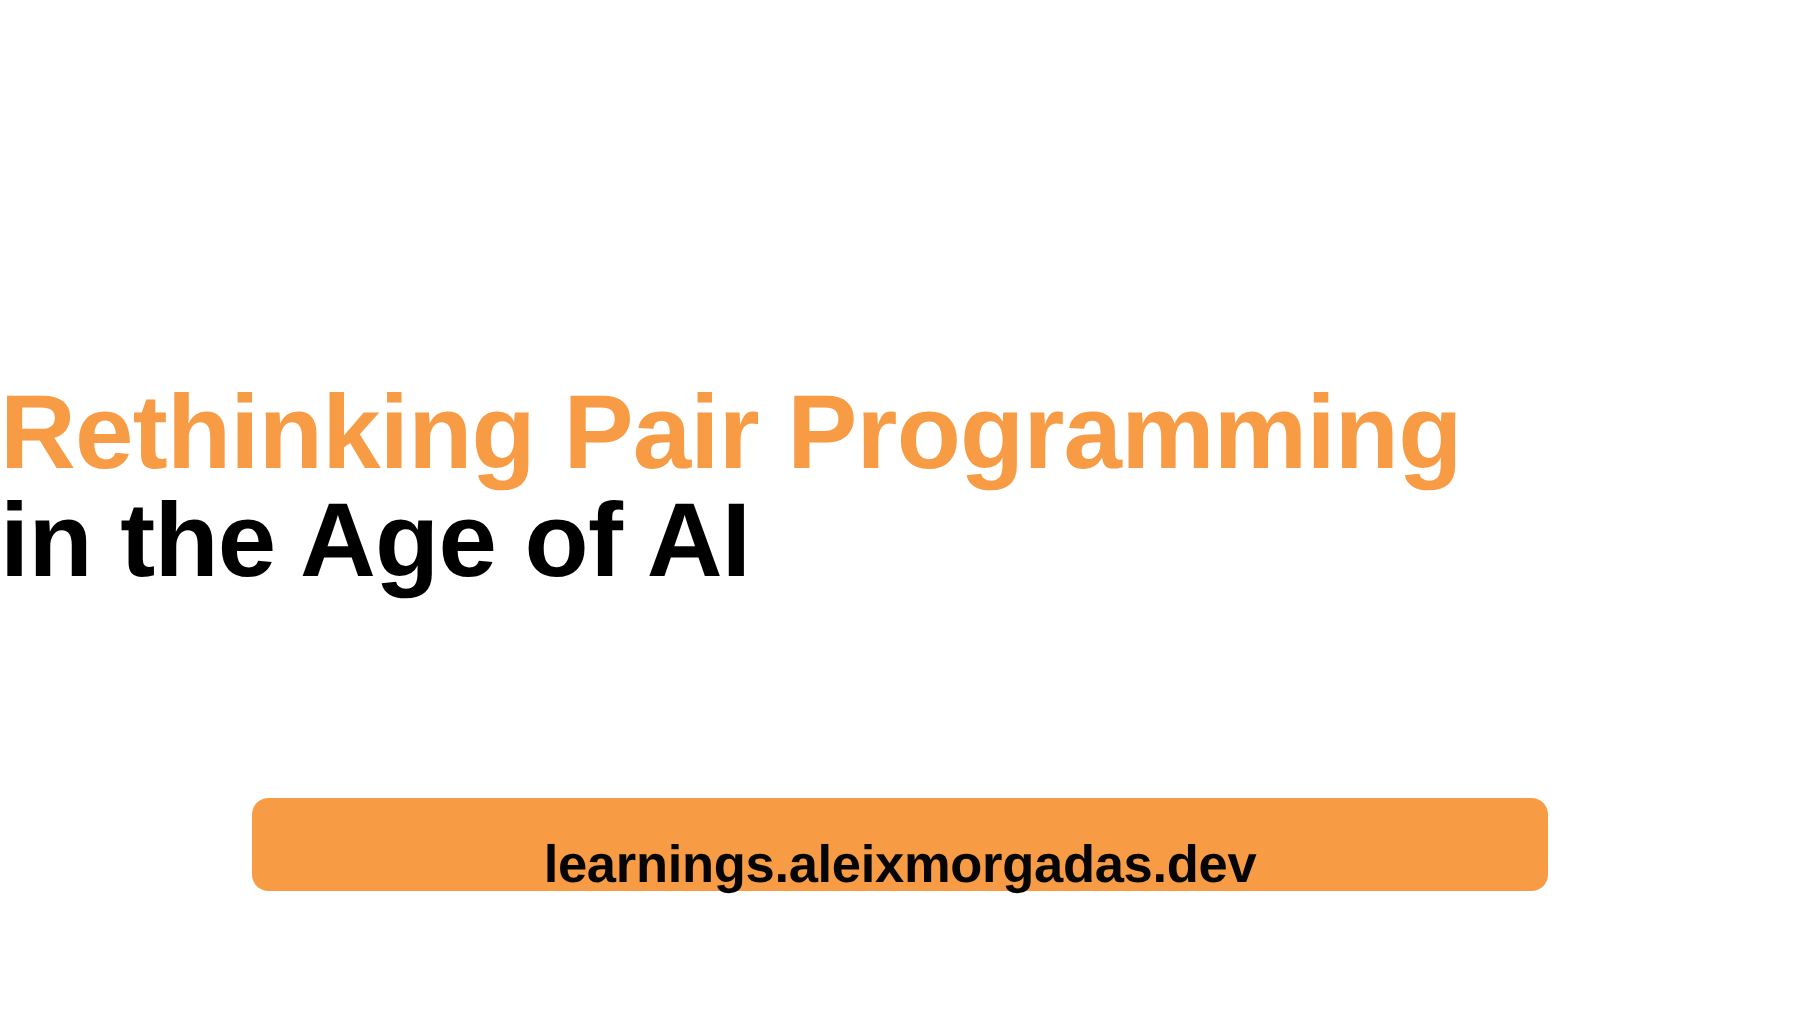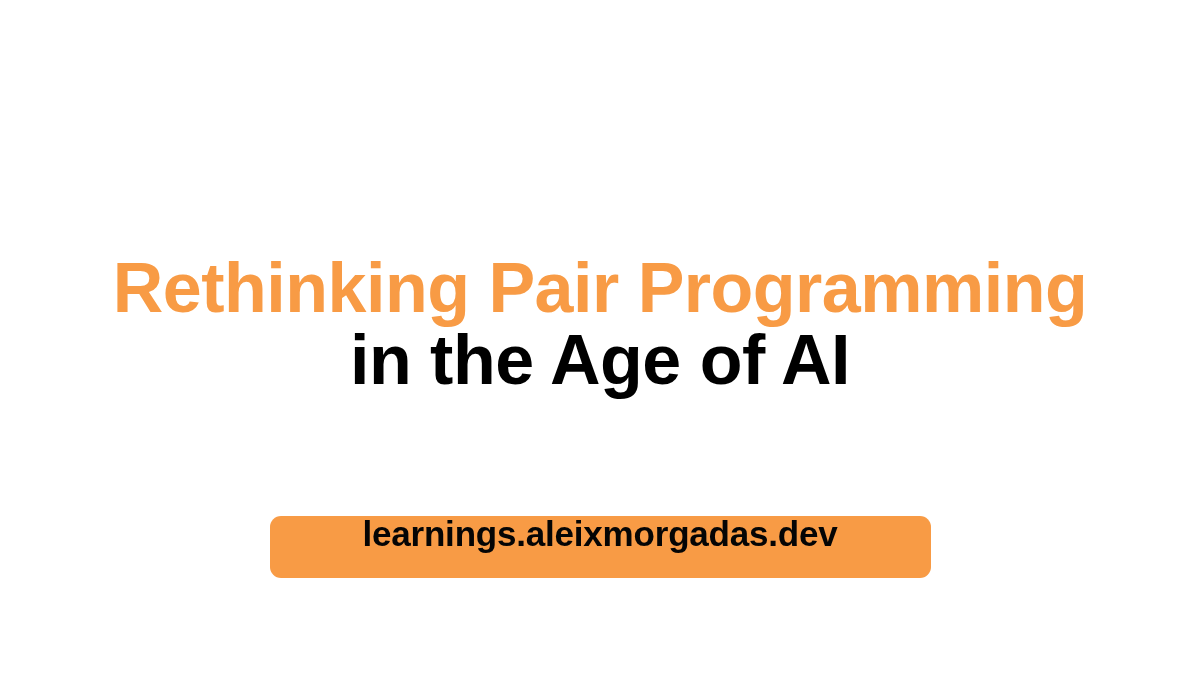--- a/index.html
+++ b/index.html
@@ -24,21 +24,21 @@
     flex-direction: column;
     align-items: center;
     justify-content: flex-start;
   }
 
   .title-block {
     position: absolute;
     top: 252px;
     left: 0;
     width: 1200px;
-    text-align: center;
+    text-align: left;
     line-height: 72px;
     letter-spacing: -0.5px;
   }
 
   .title-line {
     display: block;
     font-weight: 700;
     font-size: 70px;
     line-height: 72px;
     white-space: nowrap;
@@ -56,31 +56,32 @@
     position: absolute;
     top: 516px;
     left: 0;
     width: 1200px;
     display: flex;
     justify-content: center;
   }
 
   .badge {
     display: inline-flex;
-    align-items: flex-start;
+    align-items: flex-end;
     justify-content: center;
     box-sizing: border-box;
-    width: 661px;
+    width: 864px;
     height: 62px;
     border-radius: 11px;
     background: #f89b45;
     border: none;
     padding: 0 24px;
     cursor: pointer;
     text-decoration: none;
+    margin-top: 16px;
   }
 
   .badge-label {
     font-weight: 700;
     font-size: 35px;
     line-height: 1;
     color: #050505;
     letter-spacing: -0.2px;
     white-space: nowrap;
   }

